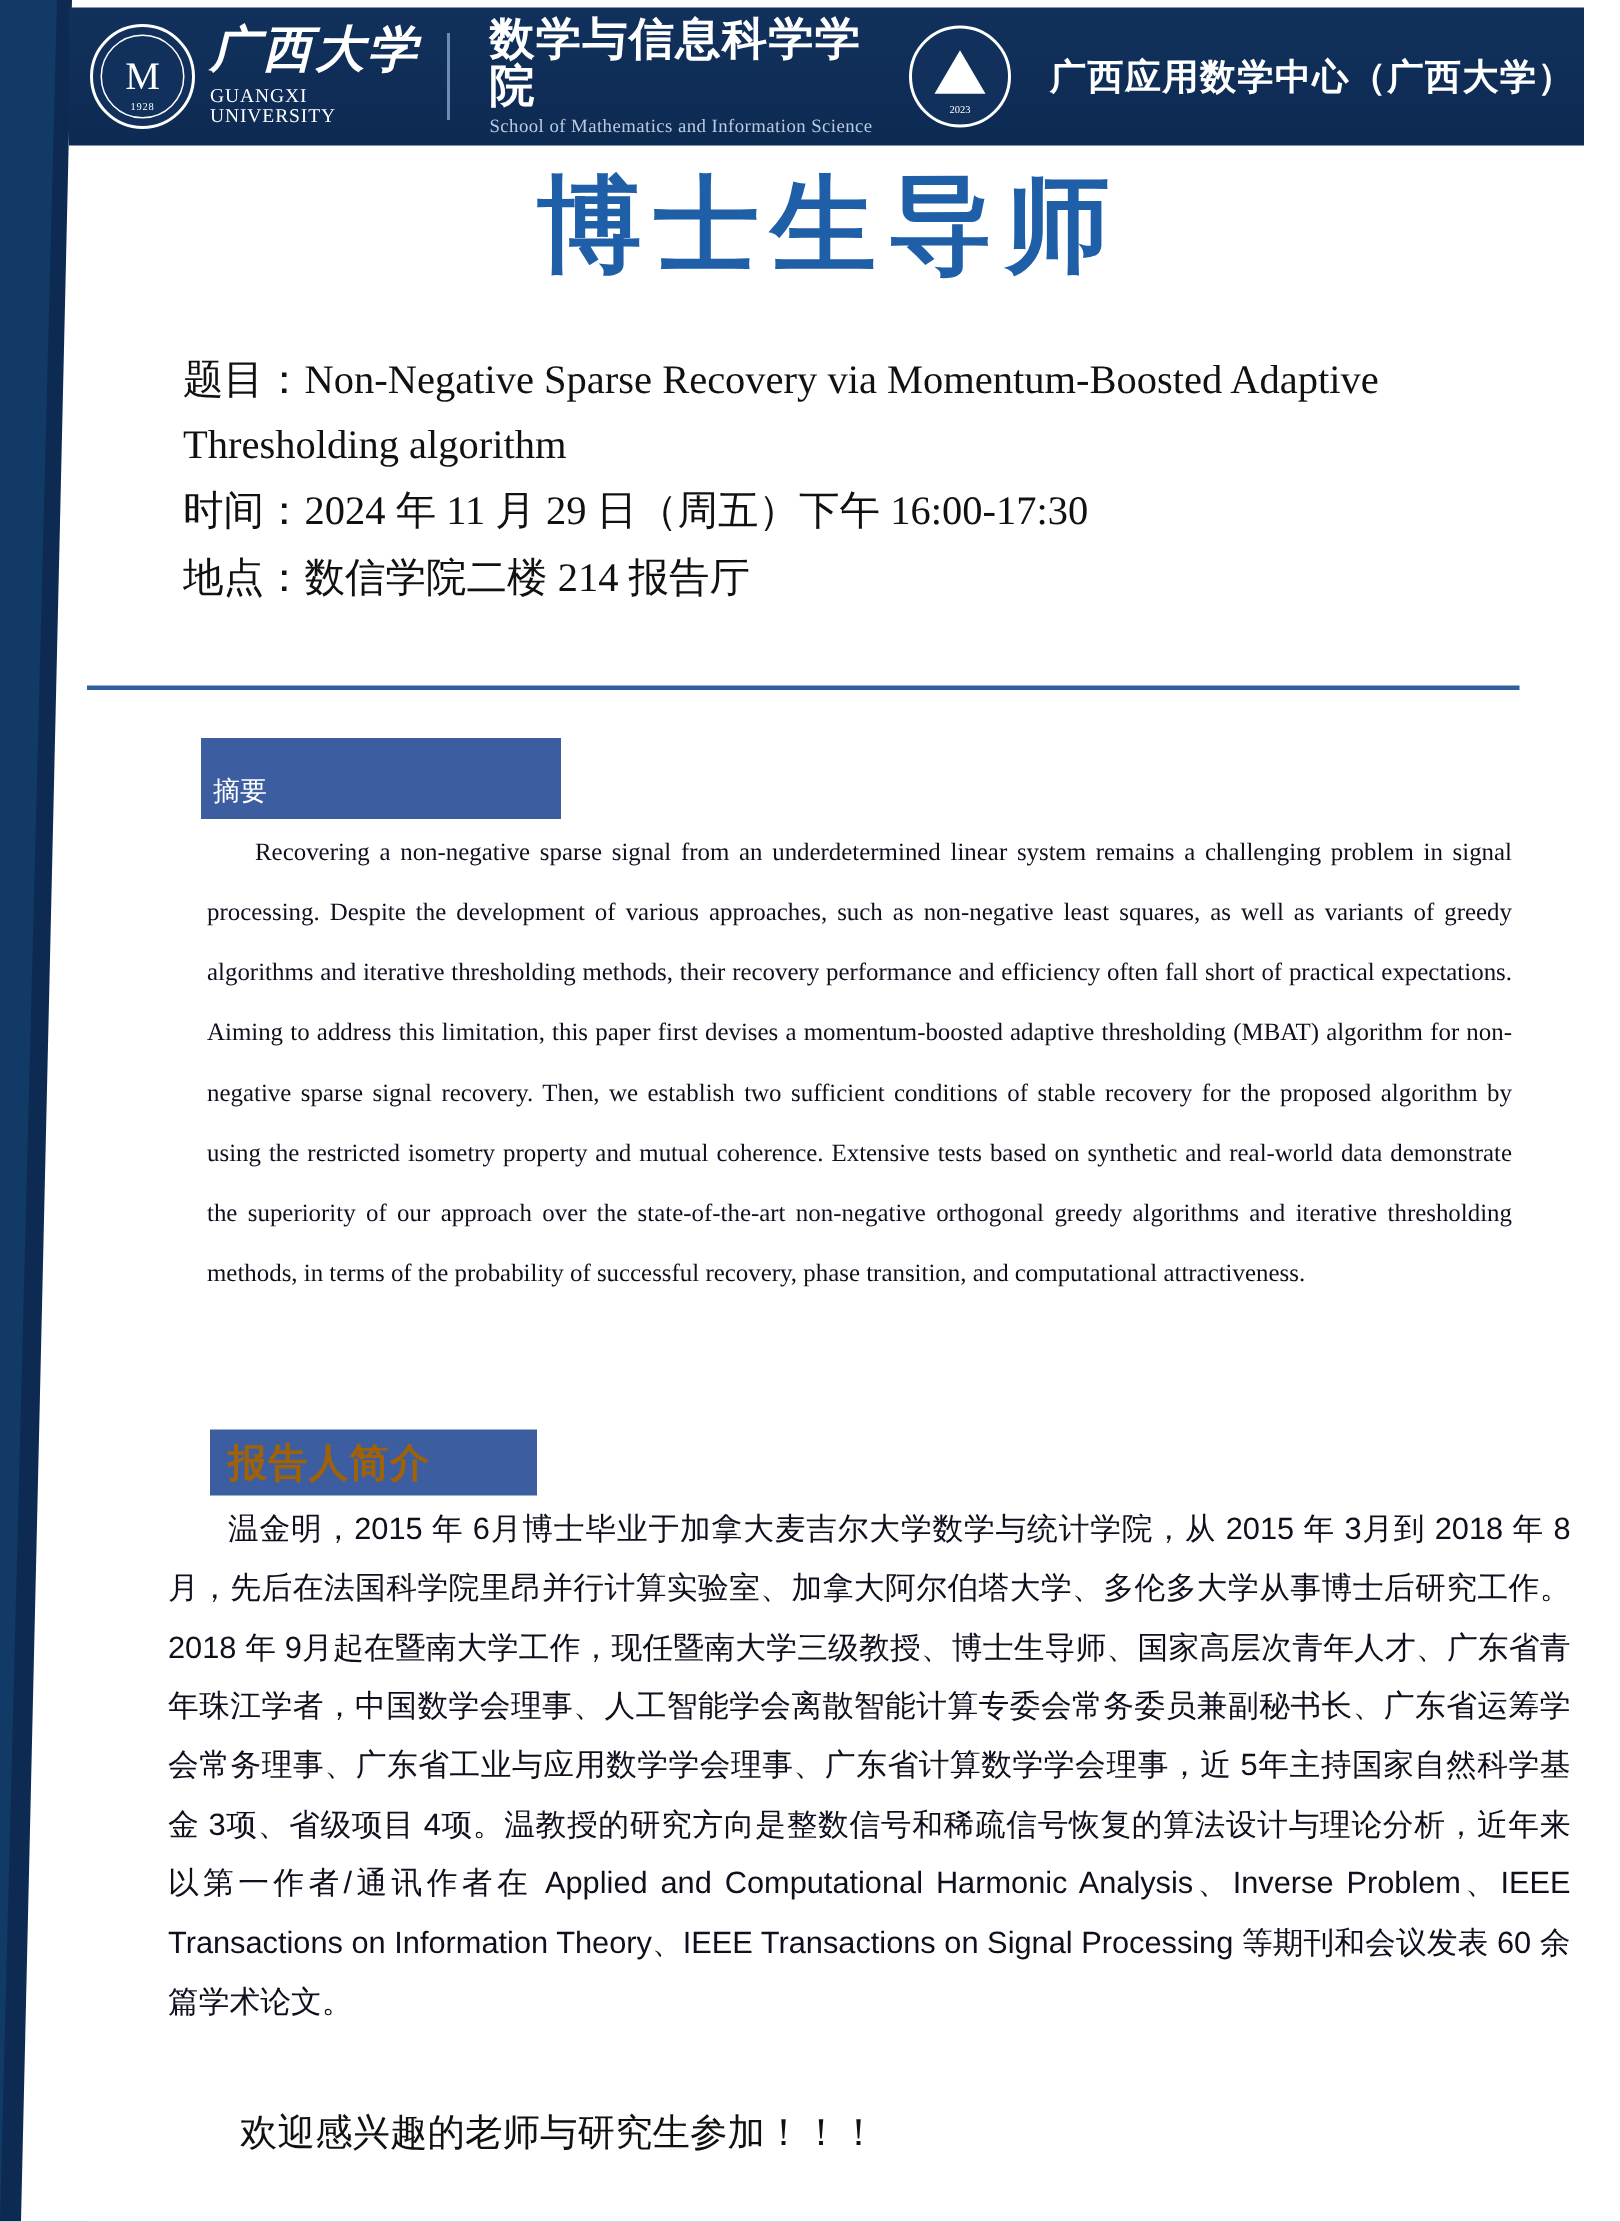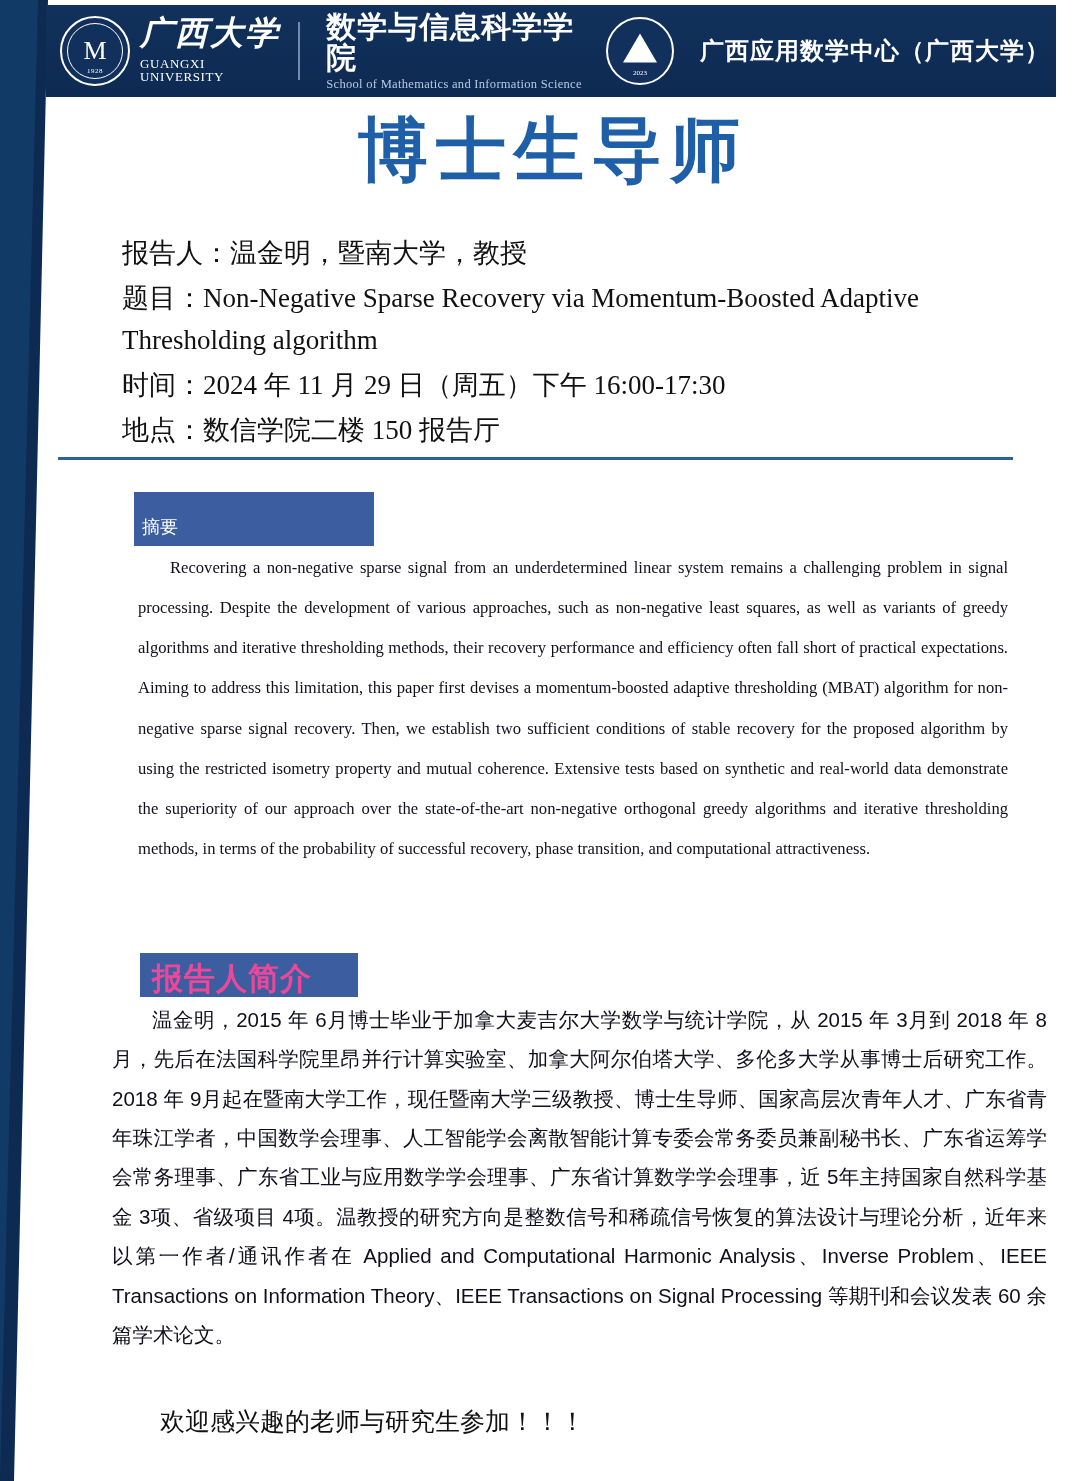--- a/index.html
+++ b/index.html
@@ -256,22 +256,22 @@
     top: 953px;
     width: 218px;
     height: 44px;
     background: #3c5ea0;
   }
   .bio-tab-text {
     position: absolute;
     z-index: 6;
     left: 152px;
     top: 958px;
-    color: #ec4899;
-    font-size: 31px;
+    color: #a16207;
+    font-size: 26px;
     font-weight: bold;
     font-family: "Liberation Sans", sans-serif;
     letter-spacing: 1px;
   }
   .bio-body {
     position: absolute;
     z-index: 5;
     left: 112px;
     top: 1000px;
     width: 935px;
@@ -318,26 +318,25 @@
   <div class="center-seal">
     <div class="tri"></div>
     <div class="yr">2023</div>
   </div>
   <div class="center-name">广西应用数学中心（广西大学）</div>
 </div>
 
 <div class="main-title">博士生导师</div>
 
 <div class="info">
-  <div>报告人：温金明，暨南大学，教授</div>
   <div>
     <span>题目：</span><span>Non-Negative Sparse Recovery via Momentum-Boosted Adaptive Thresholding algorithm</span>
   </div>
   <div>时间：2024 年 11 月 29 日（周五）下午 16:00-17:30</div>
-  <div>地点：数信学院二楼 150 报告厅</div>
+  <div>地点：数信学院二楼 214 报告厅</div>
 </div>
 
 <div class="hr-blue"></div>
 
 <div class="abs-tab">摘要</div>
 <div class="abs-body">Recovering a non-negative sparse signal from an underdetermined linear system remains a challenging problem in signal processing. Despite the development of various approaches, such as non-negative least squares, as well as variants of greedy algorithms and iterative thresholding methods, their recovery performance and efficiency often fall short of practical expectations. Aiming to address this limitation, this paper first devises a momentum-boosted adaptive thresholding (MBAT) algorithm for non-negative sparse signal recovery. Then, we establish two sufficient conditions of stable recovery for the proposed algorithm by using the restricted isometry property and mutual coherence. Extensive tests based on synthetic and real-world data demonstrate the superiority of our approach over the state-of-the-art non-negative orthogonal greedy algorithms and iterative thresholding methods, in terms of the probability of successful recovery, phase transition, and computational attractiveness.</div>
 
 <div class="bio-tab"></div>
 <div class="bio-tab-text">报告人简介</div>
 <div class="bio-body">温金明，2015 年 6月博士毕业于加拿大麦吉尔大学数学与统计学院，从 2015 年 3月到 2018 年 8月，先后在法国科学院里昂并行计算实验室、加拿大阿尔伯塔大学、多伦多大学从事博士后研究工作。2018 年 9月起在暨南大学工作，现任暨南大学三级教授、博士生导师、国家高层次青年人才、广东省青年珠江学者，中国数学会理事、人工智能学会离散智能计算专委会常务委员兼副秘书长、广东省运筹学会常务理事、广东省工业与应用数学学会理事、广东省计算数学学会理事，近 5年主持国家自然科学基金 3项、省级项目 4项。温教授的研究方向是整数信号和稀疏信号恢复的算法设计与理论分析，近年来以第一作者/通讯作者在 Applied and Computational Harmonic Analysis、Inverse Problem、IEEE Transactions on Information Theory、IEEE Transactions on Signal Processing 等期刊和会议发表 60 余篇学术论文。</div>

